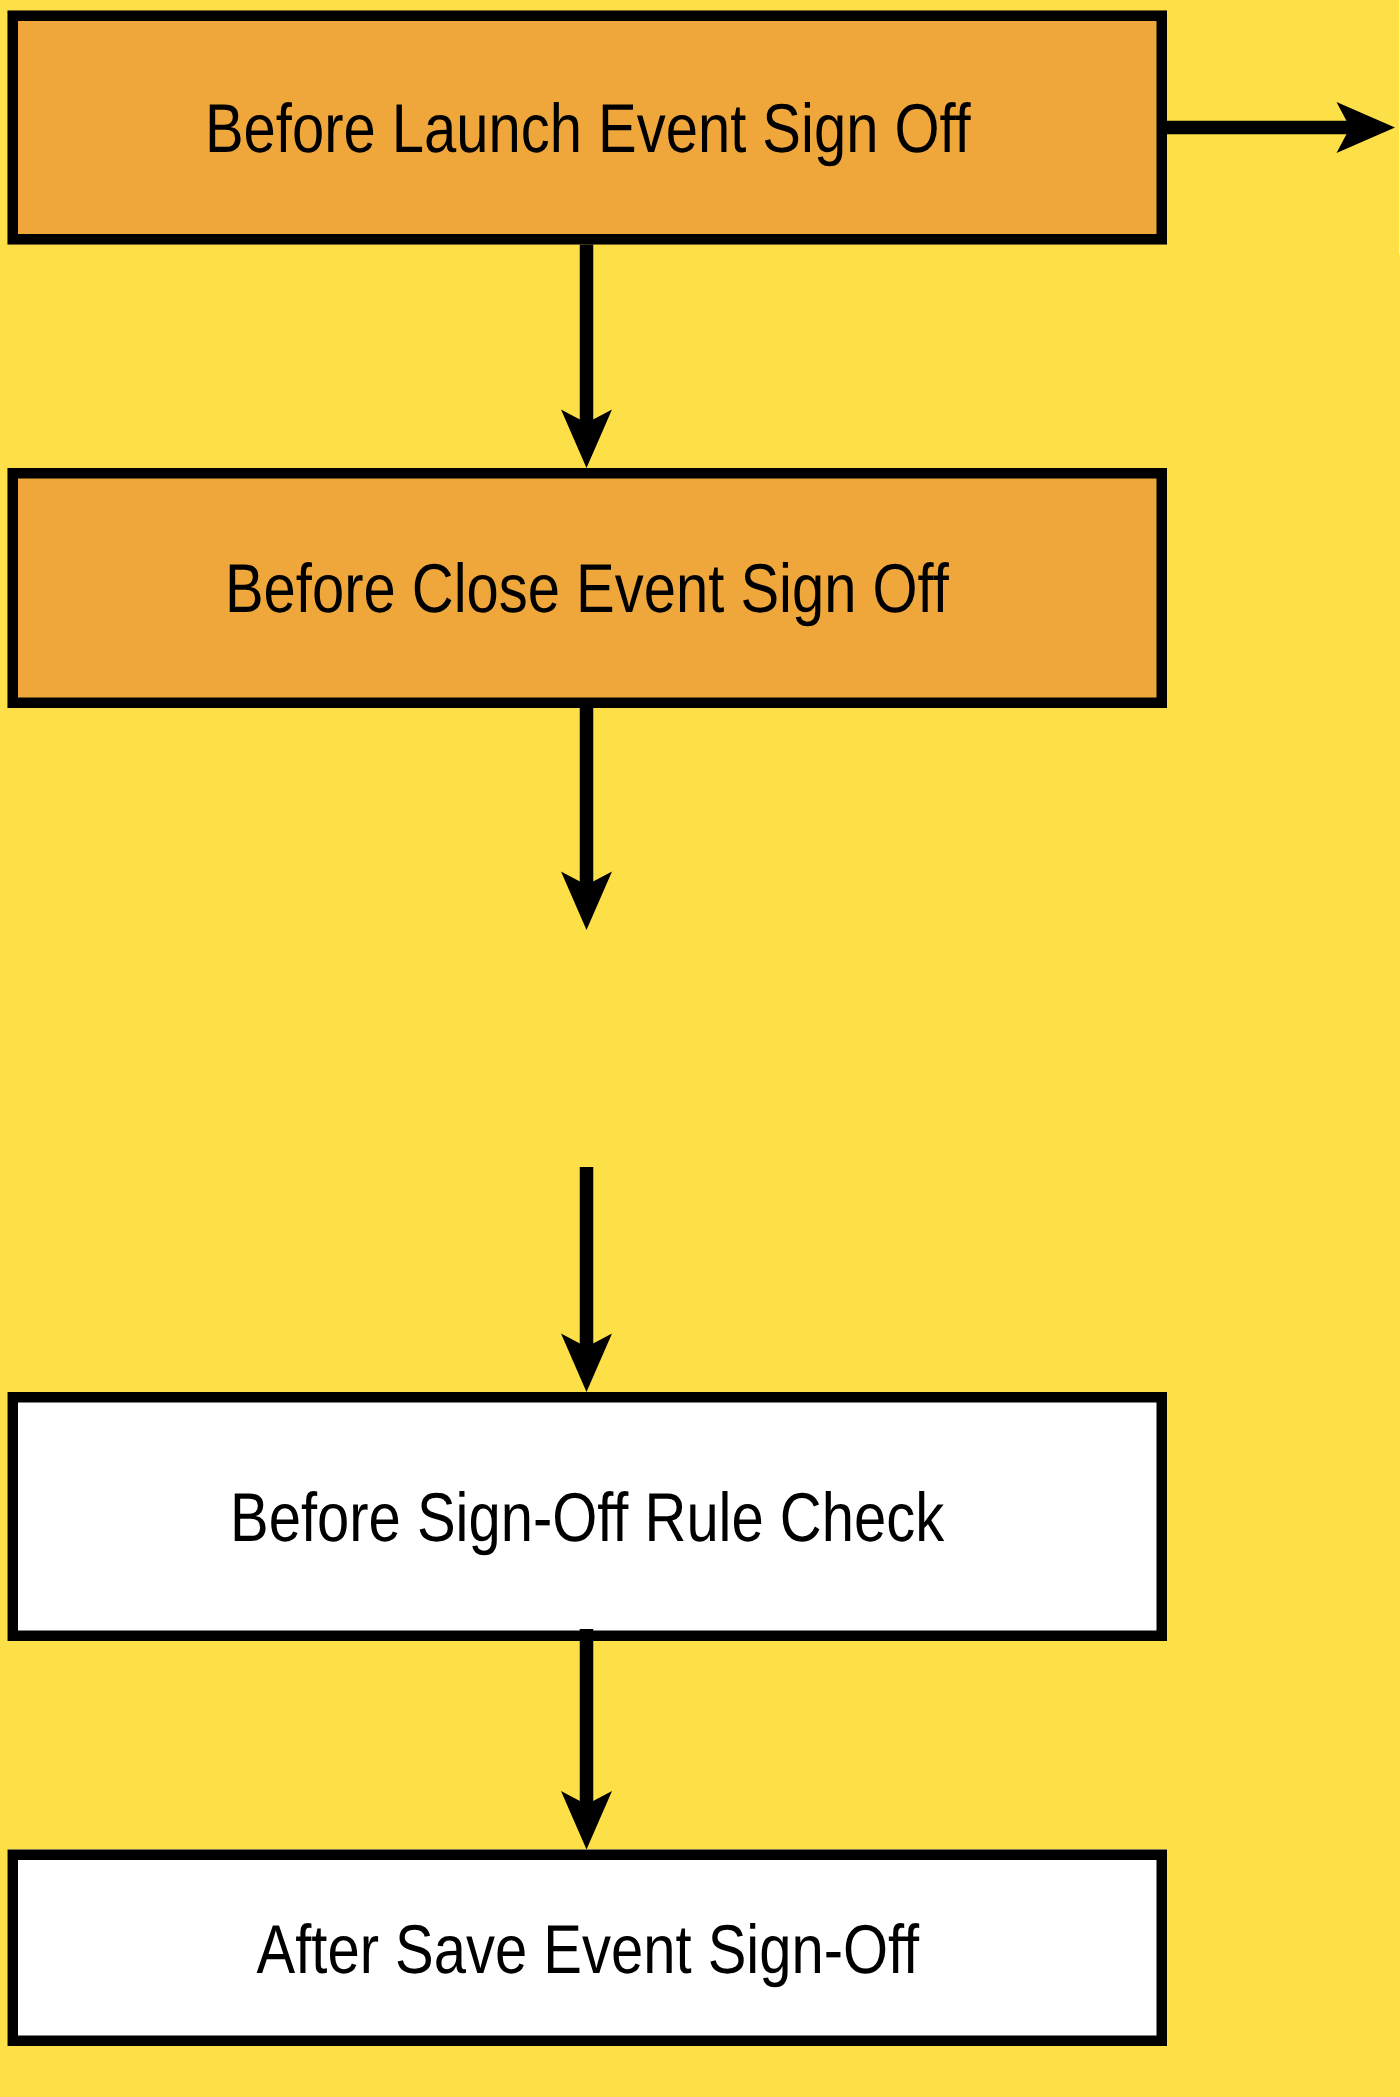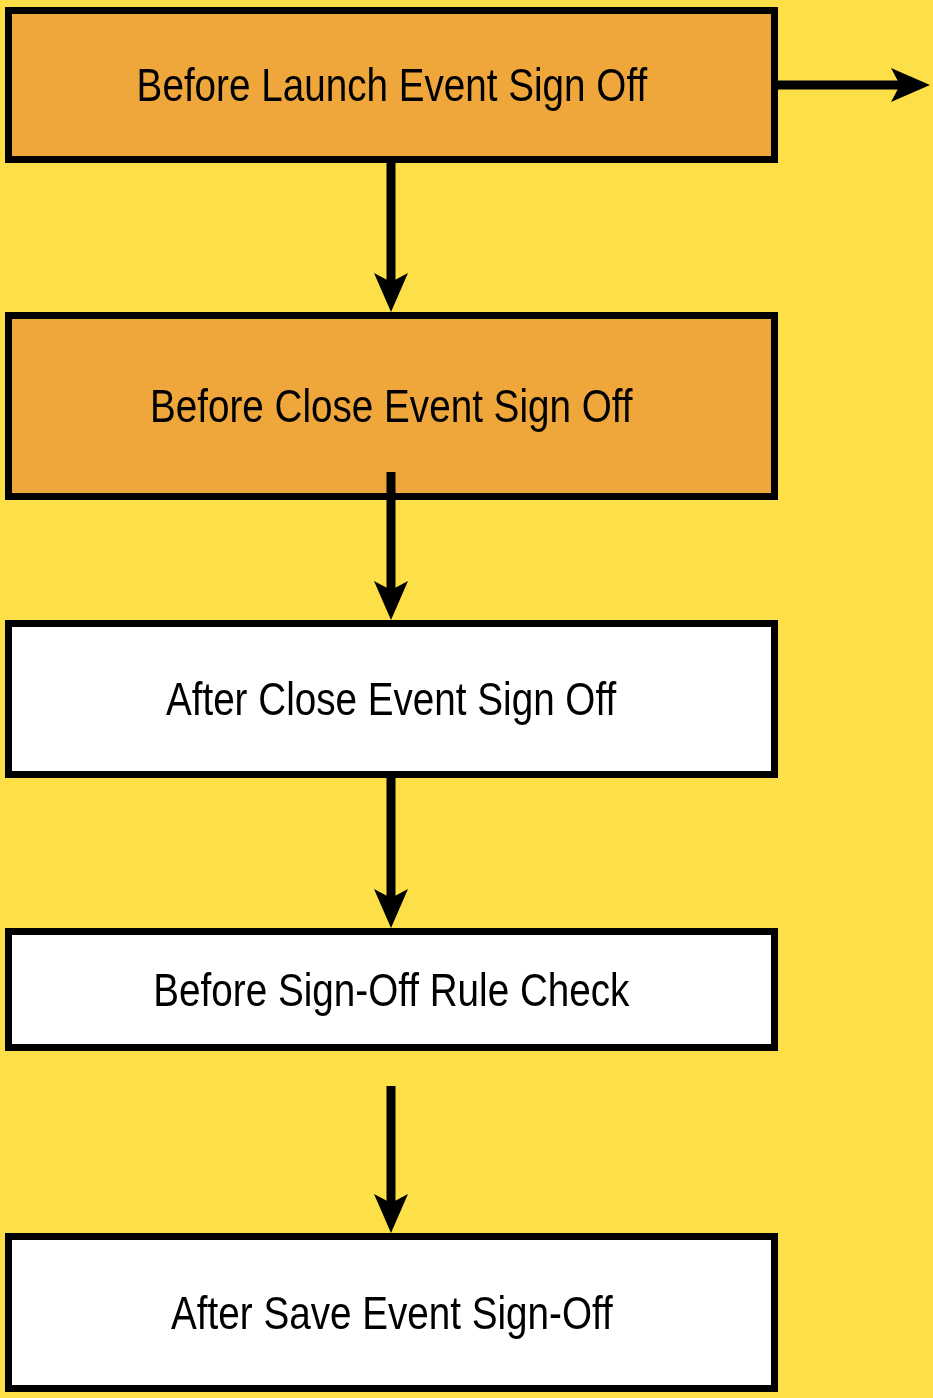--- a/index.html
+++ b/index.html
@@ -59,50 +59,47 @@
     </svg>
   </div>
 
   <div class="edge" style="left:374px; top:163px; width:34px; height:150px;">
     <svg width="34" height="150" viewBox="0 0 34 150">
       <line x1="17" y1="0" x2="17" y2="122" stroke="#000000" stroke-width="9"></line>
       <path d="M 17,149 L 0,110 L 17,119 L 34,110 Z" fill="#000000"></path>
     </svg>
   </div>
 
-  <div class="node node-orange" style="left:5px; top:312px; width:773px; height:188px;">
+  <div class="node node-orange" style="left:5px; top:312px; width:773px; height:160px;">
     <span class="node-label">Before Close Event Sign Off</span>
   </div>
 
   <div class="edge" style="left:374px; top:472px; width:34px; height:149px;">
     <svg width="34" height="149" viewBox="0 0 34 149">
       <line x1="17" y1="0" x2="17" y2="121" stroke="#000000" stroke-width="9"></line>
       <path d="M 17,148 L 0,109 L 17,118 L 34,109 Z" fill="#000000"></path>
     </svg>
   </div>
 
-  <div class="node node-white" style="left:5px; top:620px; width:773px; height:158px;">
-    <span class="node-label">After Close Event Sign Off</span>
-  </div>
 
   <div class="edge" style="left:374px; top:778px; width:34px; height:151px;">
     <svg width="34" height="151" viewBox="0 0 34 151">
       <line x1="17" y1="0" x2="17" y2="123" stroke="#000000" stroke-width="9"></line>
       <path d="M 17,150 L 0,111 L 17,120 L 34,111 Z" fill="#000000"></path>
     </svg>
   </div>
 
-  <div class="node node-white" style="left:5px; top:928px; width:773px; height:123px;">
+  <div class="node node-white" style="left:5px; top:928px; width:773px; height:166px;">
     <span class="node-label">Before Sign-Off Rule Check</span>
   </div>
 
   <div class="edge" style="left:374px; top:1086px; width:34px; height:148px;">
     <svg width="34" height="148" viewBox="0 0 34 148">
       <line x1="17" y1="0" x2="17" y2="120" stroke="#000000" stroke-width="9"></line>
       <path d="M 17,147 L 0,108 L 17,117 L 34,108 Z" fill="#000000"></path>
     </svg>
   </div>
 
-  <div class="node node-white" style="left:5px; top:1233px; width:773px; height:159px;justify-content:center;">
+  <div class="node node-white" style="left:5px; top:1233px; width:773px; height:131px;justify-content:center;">
     <span class="node-label">After Save Event Sign-Off</span>
   </div>
 
 </div>
 
 </body></html>

